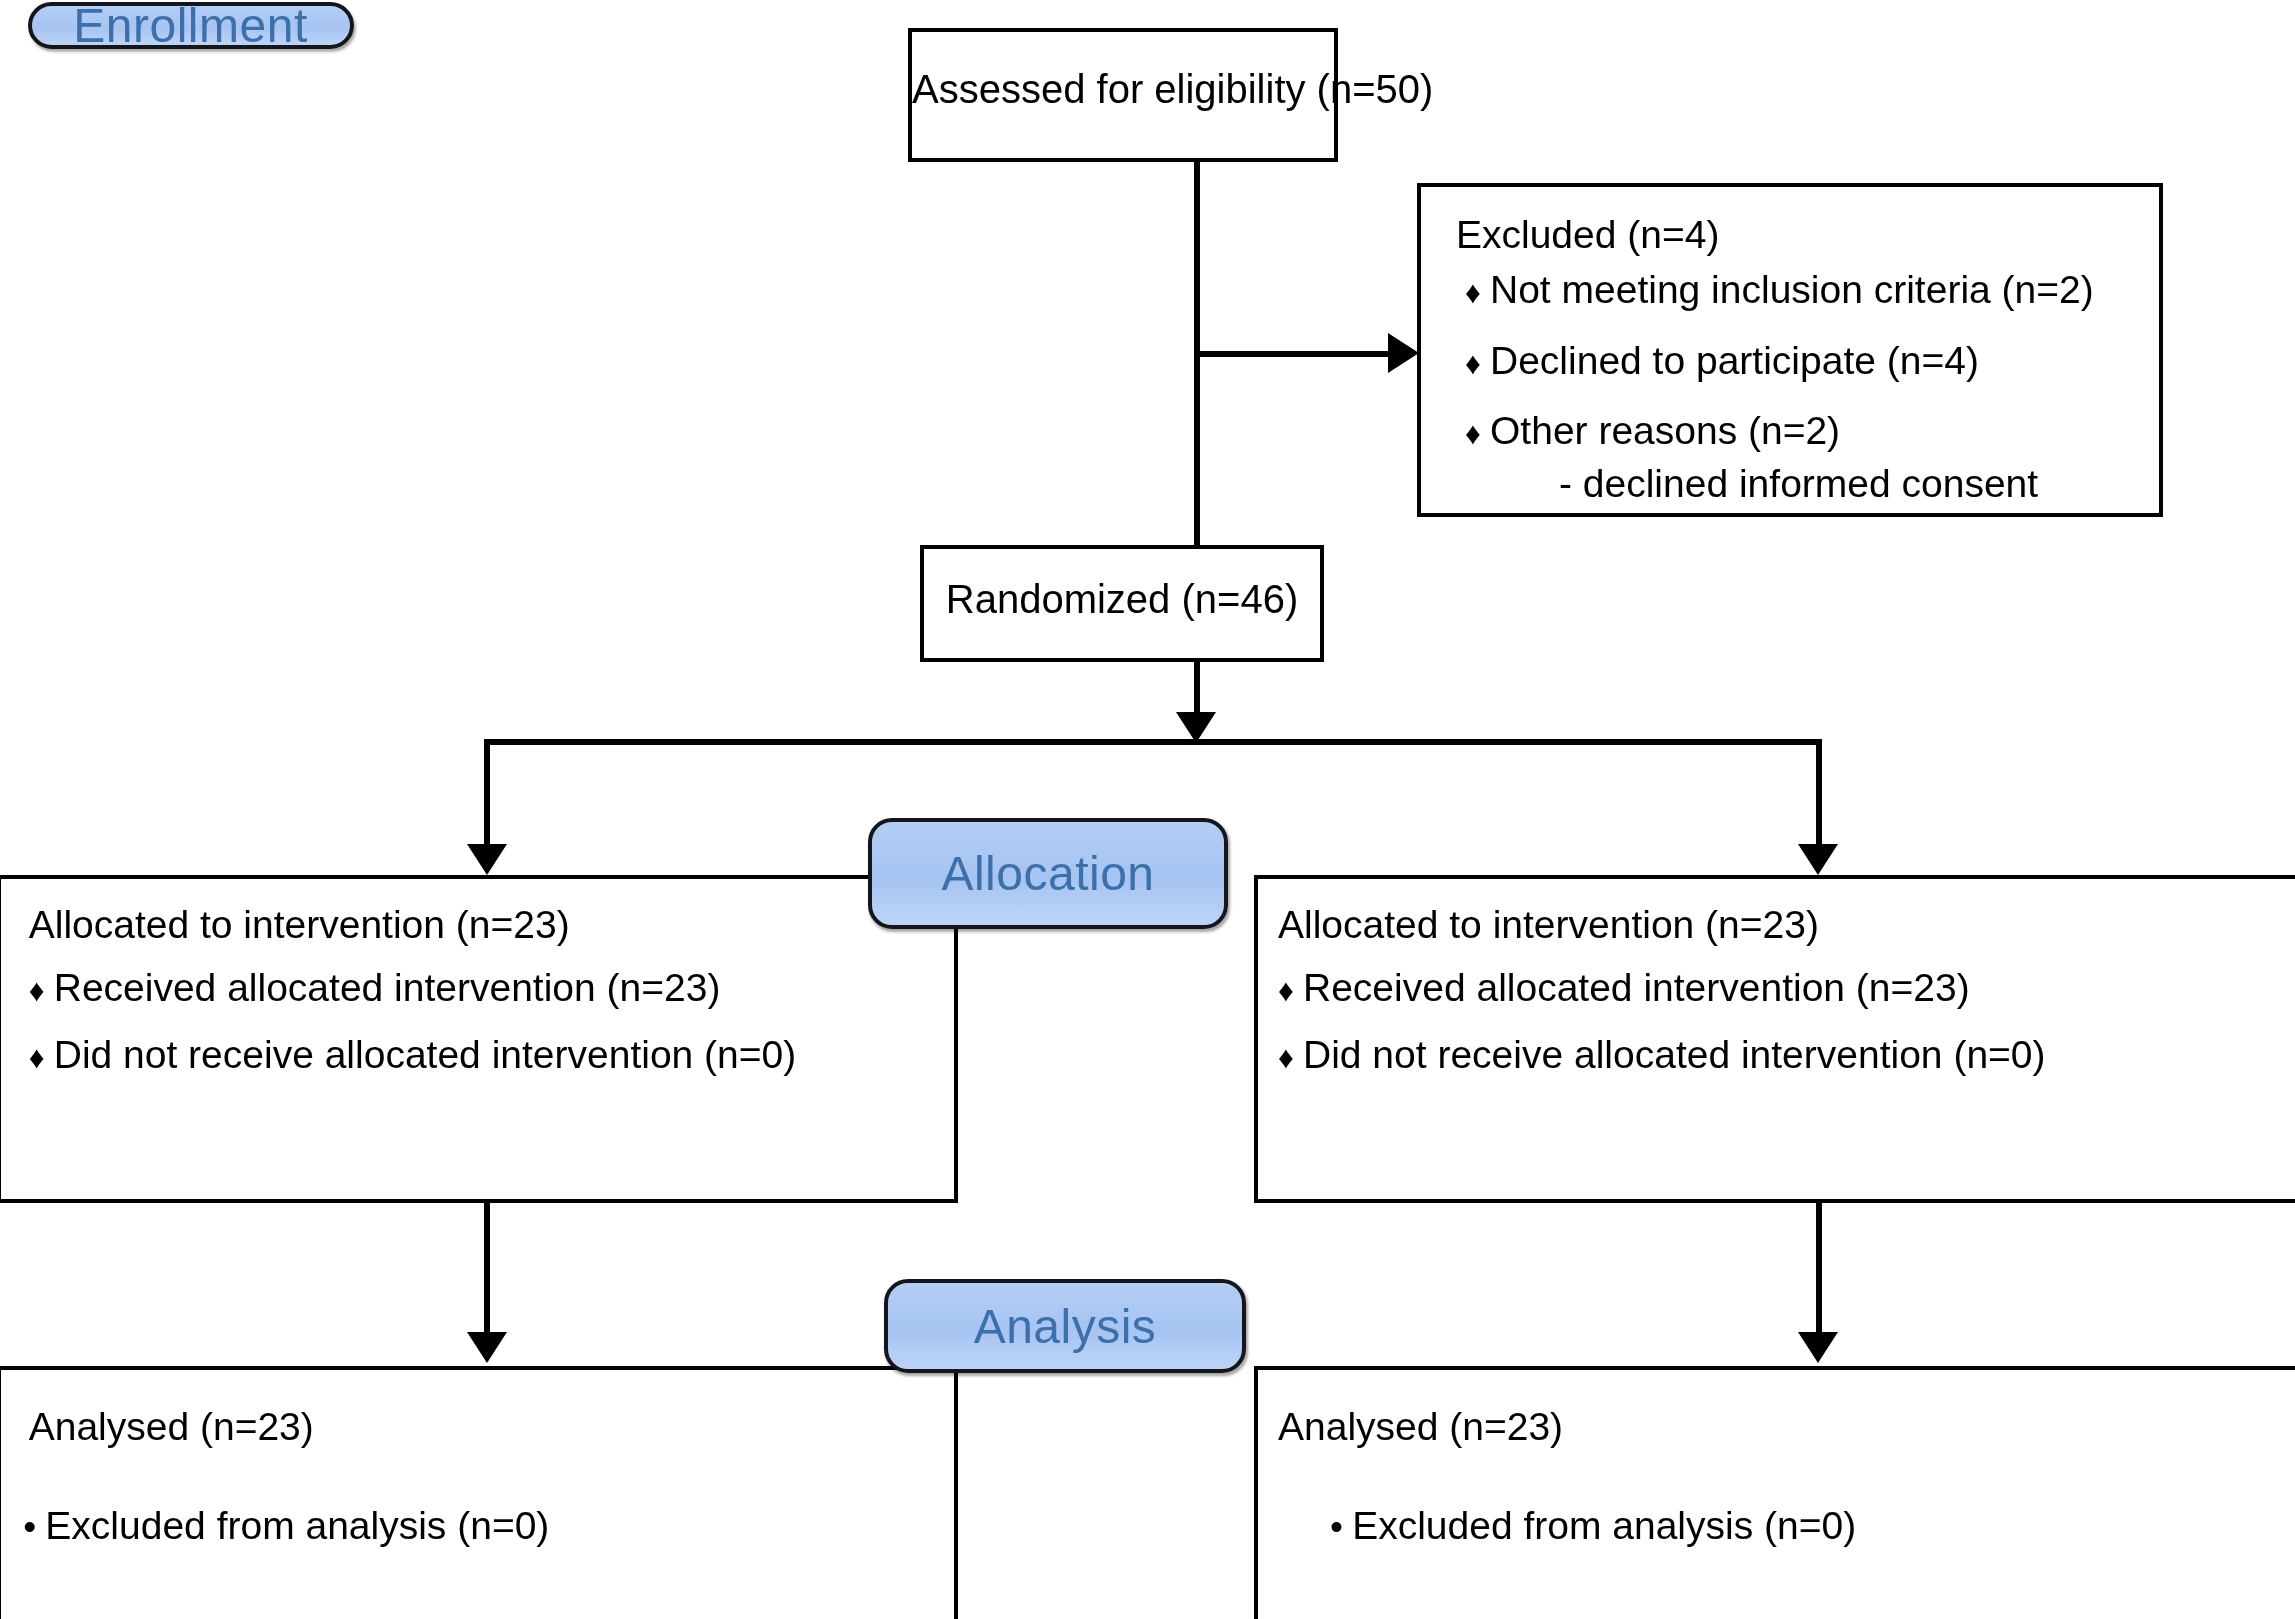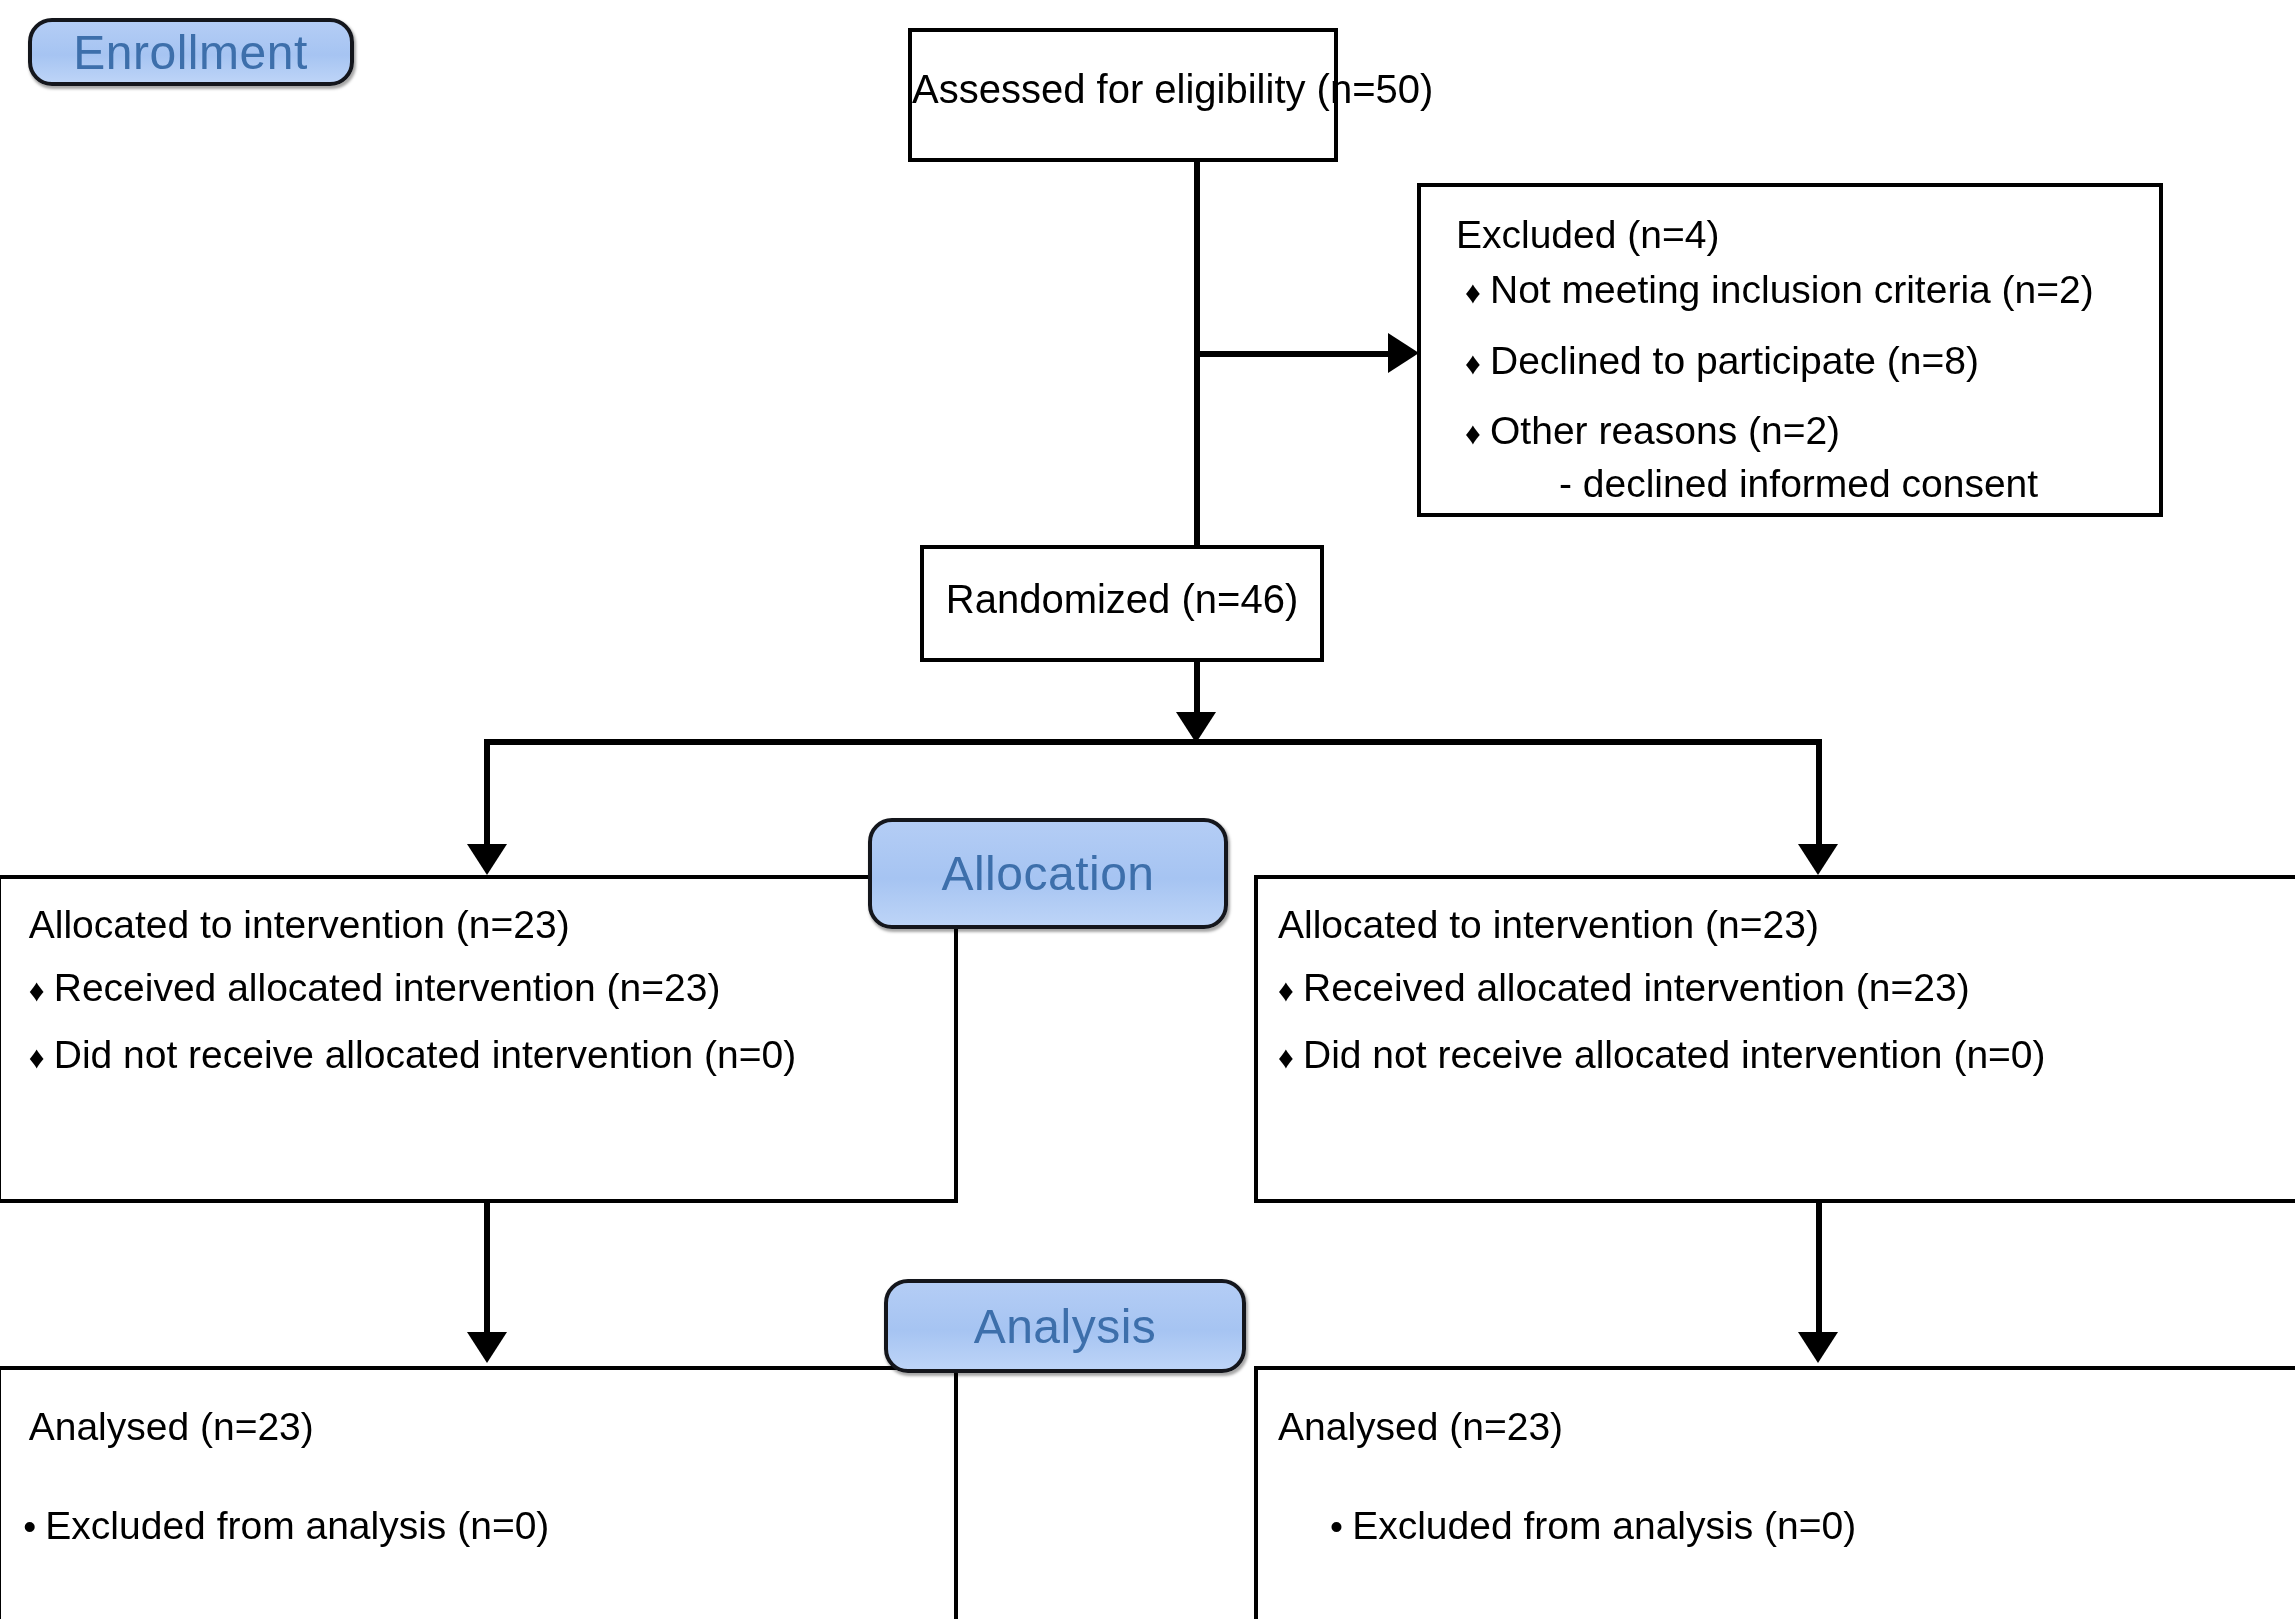--- a/index.html
+++ b/index.html
@@ -108,21 +108,21 @@
     white-space: nowrap;
     font-size: 39px;
     color: #000000;
   }
 </style>
 </head>
 <body>
 
 <div id="canvas">
 
-  <div class="badge" style="left:27.5px; top:18px; width:326px; height:68px;">
+  <div class="badge" style="left:27.5px; top:2px; width:326px; height:47px;">
     <span class="badge-label">Enrollment</span>
   </div>
 
   <div class="box" style="left:908px; top:27.5px; width:430px; height:134px;">
     <div class="centered-text" style="top:35px;">Assessed for eligibility (n=50)</div>
   </div>
 
   <div class="vline" style="left:1194px; top:162px; height:384px;"></div>
 
   <div class="hline" style="left:1194px; top:351px; width:211px;"></div>
@@ -131,21 +131,21 @@
   <div class="box" style="left:1417px; top:183px; width:746px; height:334px;">
     <div class="box-text" style="left:35px; top:26px;">Excluded (n=4)</div>
 
     <div class="bullet-line" style="left:44px; top:81px;">
       <span class="bullet-mark">♦</span>
       <span>Not meeting inclusion criteria (n=2)</span>
     </div>
 
     <div class="bullet-line" style="left:44px; top:152px;">
       <span class="bullet-mark">♦</span>
-      <span>Declined to participate (n=8)</span>
+      <span>Declined to participate (n=4)</span>
     </div>
 
     <div class="bullet-line" style="left:44px; top:222px;">
       <span class="bullet-mark">♦</span>
       <span>Other reasons (n=2)</span>
     </div>
 
     <div class="sub-line" style="left:138px; top:275px;">- declined informed consent</div>
   </div>
 

